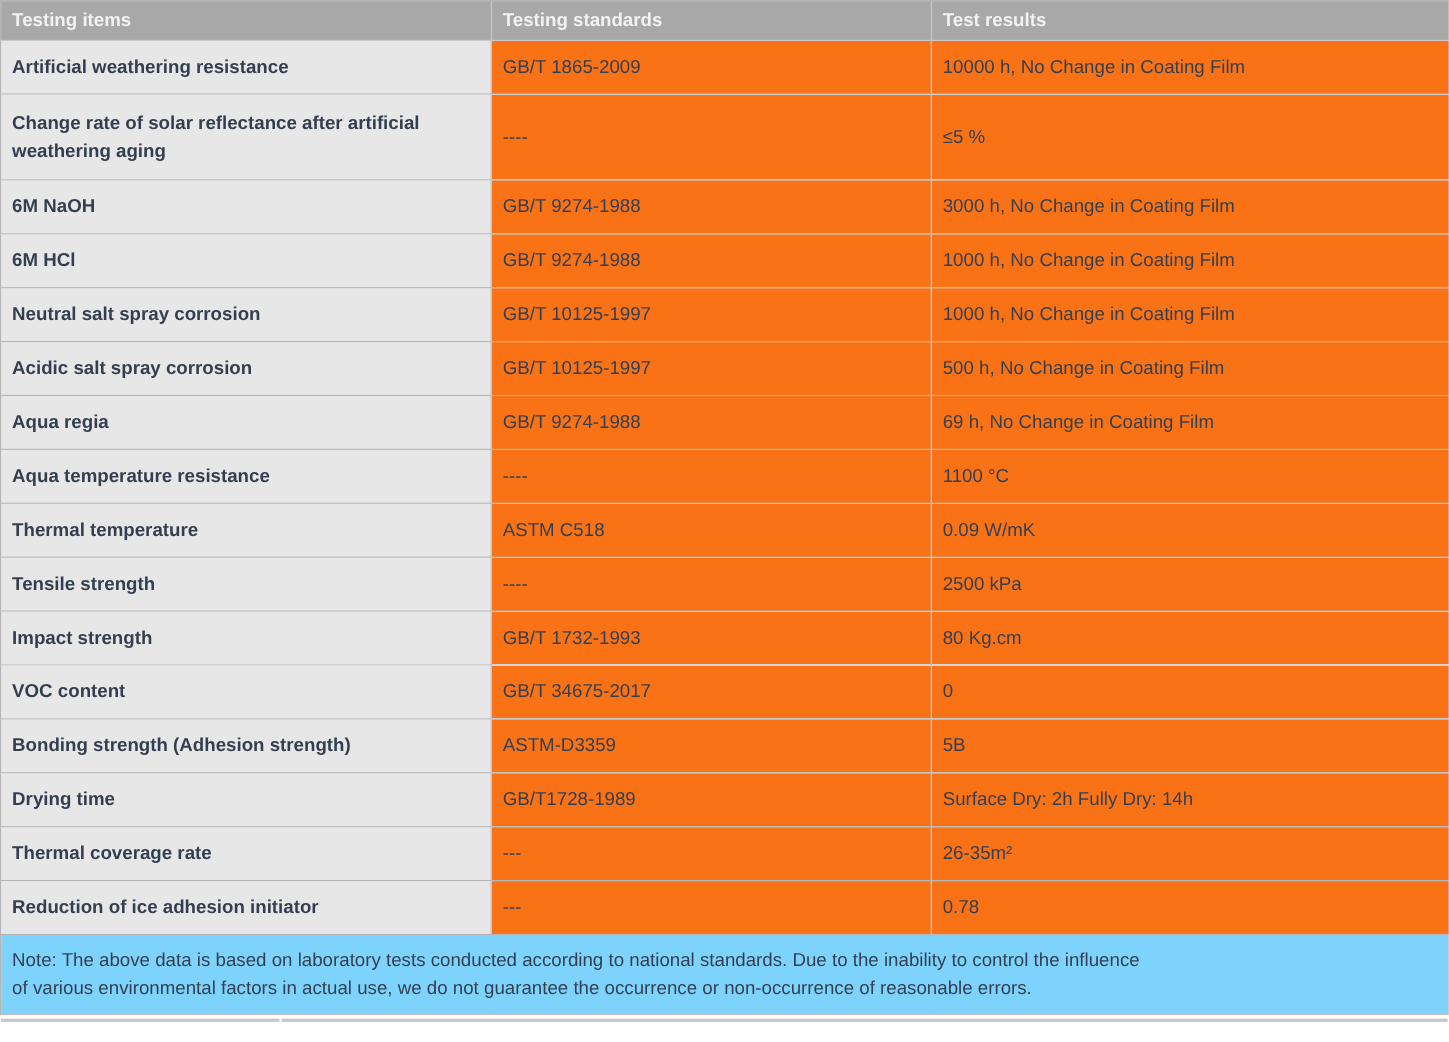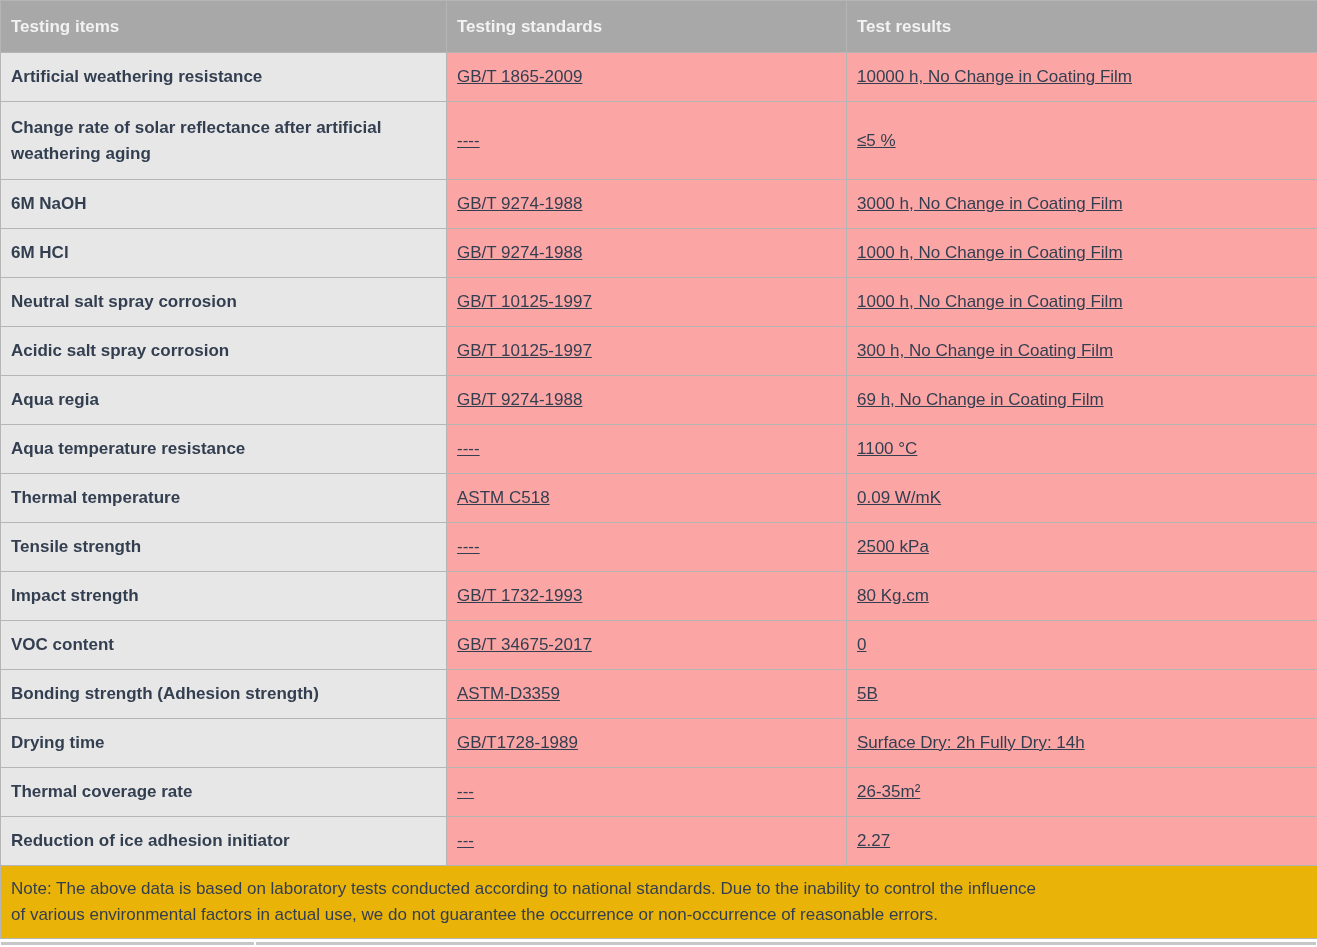--- a/index.html
+++ b/index.html
@@ -21,21 +21,21 @@
     width:1317px;
   }
   table.spec-table th,
   table.spec-table td{
     border:1px solid #b5b5b5;
     padding:0 10px;
     vertical-align:middle;
     font-size:17px;
     overflow:hidden;
   }
-  thead tr{height:52px;}
+  thead tr{height:36px;}
   thead th{
     background:#a8a8a8;
     color:#f2f2f2;
     text-align:left;
     font-weight:bold;
     border:none;
     border-bottom:1px solid #9d9d9d;
   }
   tbody tr{height:49px;padding-left:32px;}
   tbody tr.tall{height:78px;}
@@ -43,26 +43,25 @@
     background:#e7e7e7;
     font-weight:bold;
   }
   .item-text{
     display:inline-block;
     max-width:400px;
     line-height:1.5;
   }
   td.col-standard,
   td.col-result{
-    background:#fca5a5;
-    text-decoration:underline;
+    background:#f97316;
   }
   tr.note-row{height:73px;}
   tr.note-row td{
-    background:#eab308;
+    background:#7dd3fc;
     padding:6px 10px;
   }
   .note-line{
     line-height:1.55;
     font-size:17px;
     white-space:nowrap;
   }
   .bottom-strip{
     position:relative;
     height:9px;
@@ -116,21 +115,21 @@
           <td class="col-result"><span>1000 h, No Change in Coating Film</span></td>
         </tr>
         <tr>
           <td class="col-item"><span class="item-text">Neutral salt spray corrosion</span></td>
           <td class="col-standard"><span>GB/T 10125-1997</span></td>
           <td class="col-result"><span>1000 h, No Change in Coating Film</span></td>
         </tr>
         <tr>
           <td class="col-item"><span class="item-text">Acidic salt spray corrosion</span></td>
           <td class="col-standard"><span>GB/T 10125-1997</span></td>
-          <td class="col-result"><span>300 h, No Change in Coating Film</span></td>
+          <td class="col-result"><span>500 h, No Change in Coating Film</span></td>
         </tr>
         <tr>
           <td class="col-item"><span class="item-text">Aqua regia</span></td>
           <td class="col-standard"><span>GB/T 9274-1988</span></td>
           <td class="col-result"><span>69 h, No Change in Coating Film</span></td>
         </tr>
         <tr>
           <td class="col-item"><span class="item-text">Aqua temperature resistance</span></td>
           <td class="col-standard"><span>----</span></td>
           <td class="col-result"><span>1100 °C</span></td>
@@ -166,21 +165,21 @@
           <td class="col-result"><span>Surface Dry: 2h Fully Dry: 14h</span></td>
         </tr>
         <tr>
           <td class="col-item"><span class="item-text">Thermal coverage rate</span></td>
           <td class="col-standard"><span>---</span></td>
           <td class="col-result"><span>26-35m²</span></td>
         </tr>
         <tr>
           <td class="col-item"><span class="item-text">Reduction of ice adhesion initiator</span></td>
           <td class="col-standard"><span>---</span></td>
-          <td class="col-result"><span>2.27</span></td>
+          <td class="col-result"><span>0.78</span></td>
         </tr>
       </tbody>
     <tbody>
       <tr class="note-row">
         <td colspan="3">
           <div class="note-line">Note: The above data is based on laboratory tests conducted according to national standards. Due to the inability to control the influence</div>
           <div class="note-line">of various environmental factors in actual use, we do not guarantee the occurrence or non-occurrence of reasonable errors.</div>
         </td>
       </tr>
     </tbody>

